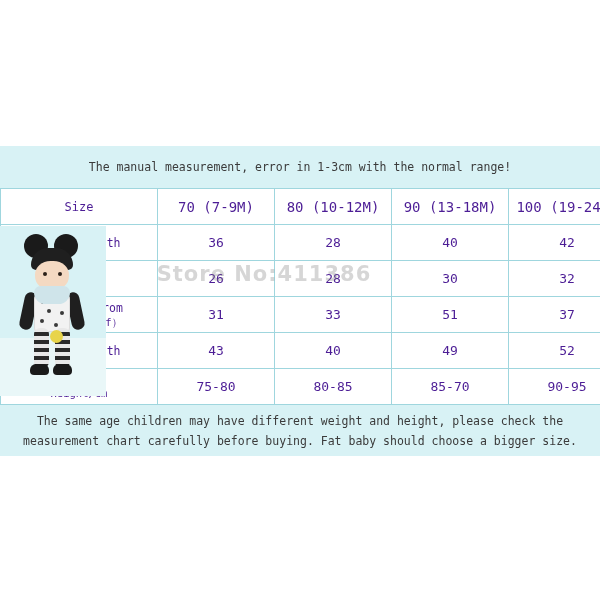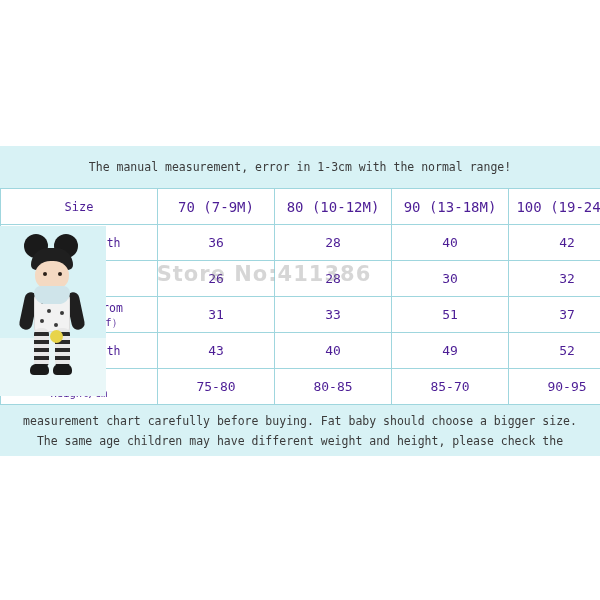--- a/index.html
+++ b/index.html
@@ -287,22 +287,22 @@
       </td>
       <td class="val">75-80</td>
       <td class="val">80-85</td>
       <td class="val">85-70</td>
       <td class="val">90-95</td>
     </tr>
   </tbody>
     </table>
 
   <div id="bottom-banner" class="banner">
+    <span class="line">The same age children may have different weight and height, please check the</span>
     <span class="line">measurement chart carefully before buying. Fat baby should choose a bigger size.</span>
-    <span class="line">The same age children may have different weight and height, please check the</span>
   </div>
 </div>
 
 <div id="photo">
   <div class="floor"></div>
   <div class="baby">
     <div class="pom-l"></div>
     <div class="pom-r"></div>
     <div class="hat"></div>
     <div class="face"></div>

